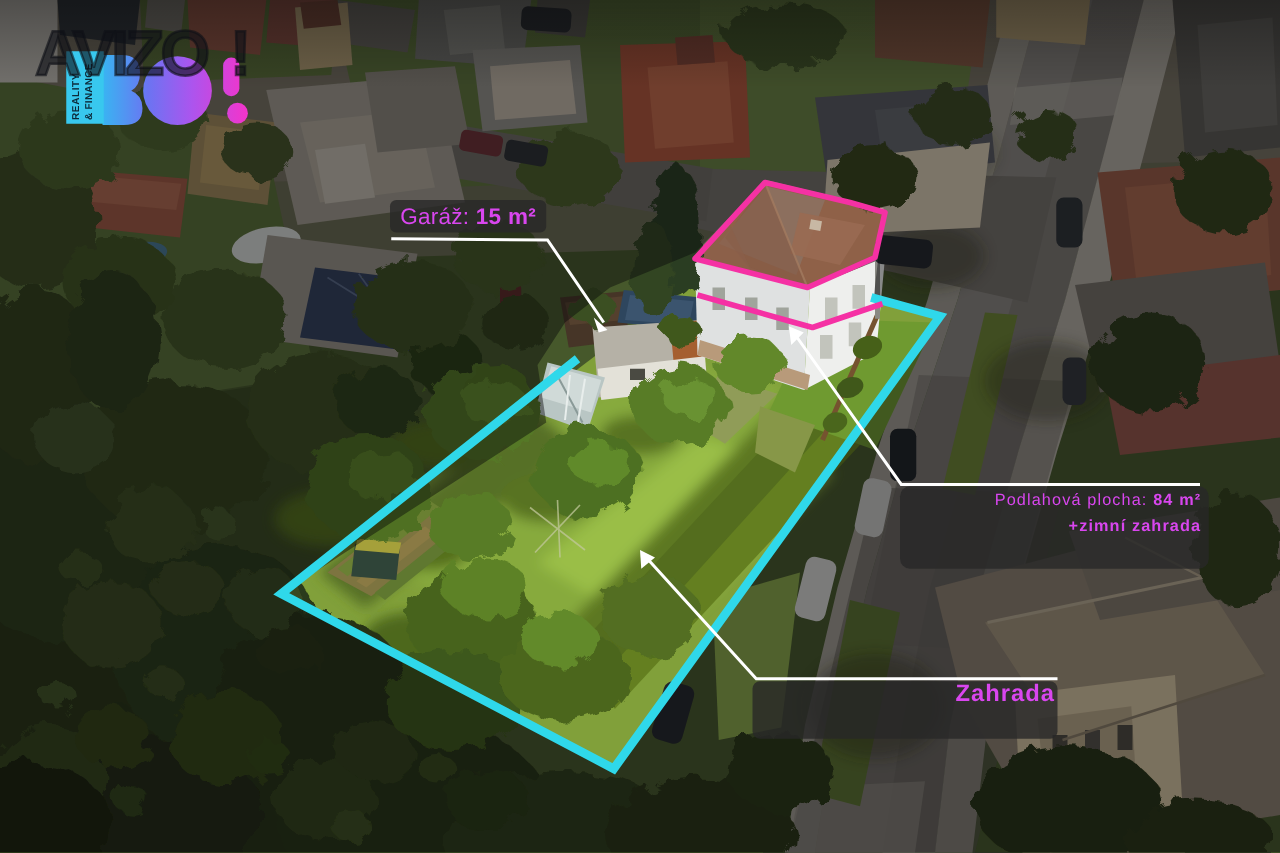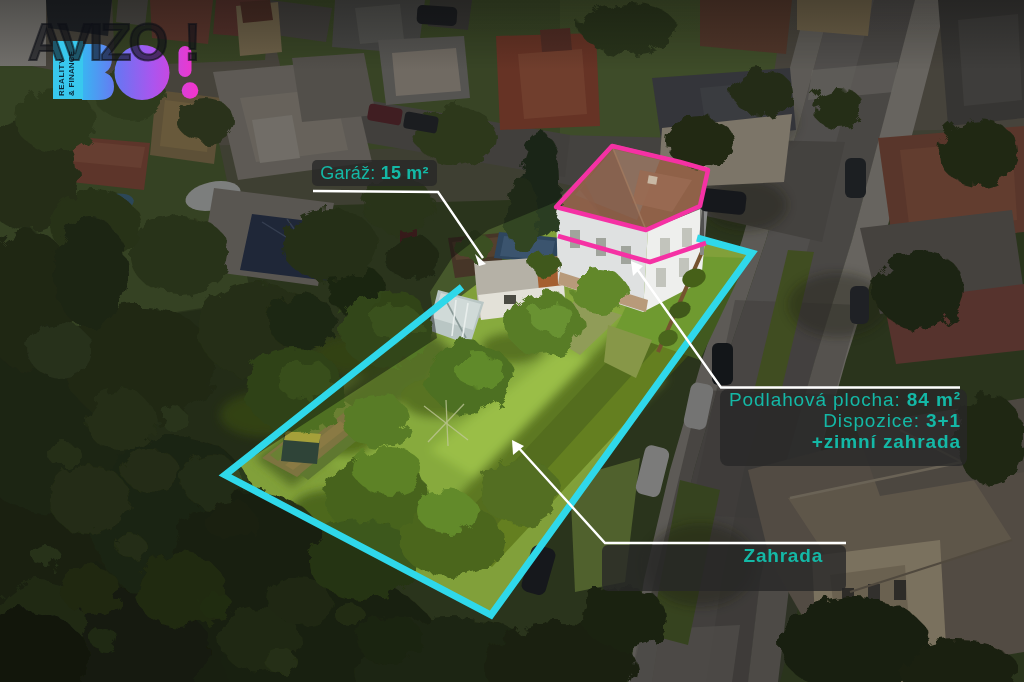--- a/index.html
+++ b/index.html
@@ -1,18 +1,18 @@
 <!DOCTYPE html>
 <html><head>
 <meta charset="utf-8">
 <style>
   html,body{margin:0;padding:0;background:#222;}
   #stage{position:relative;width:1024px;height:682px;overflow:hidden;font-family:Liberation Sans, sans-serif;}
   #stage svg{position:absolute;left:0;top:0;}
-  .lbl{position:absolute;color:#14b8a6;background:rgba(40,40,40,0.8);box-sizing:border-box;}
+  .lbl{position:absolute;color:#d946ef;background:rgba(40,40,40,0.8);box-sizing:border-box;}
 </style>
 </head>
 <body>
 <div id="stage">
 <svg id="scene" width="1024" height="682" viewBox="0 0 1024 682">
   <defs>
     <linearGradient id="logograd" gradientUnits="userSpaceOnUse" x1="80" y1="72" x2="196" y2="72">
       <stop offset="0" stop-color="#36b8f2"></stop>
       <stop offset="0.33" stop-color="#6b74f2"></stop>
       <stop offset="0.63" stop-color="#ab55ee"></stop>
@@ -341,21 +341,20 @@
     <text x="63.5" y="96" transform="rotate(-90 63.5 96)" font-size="8" font-weight="bold" fill="#0c2838" letter-spacing="0.5">REALITY</text>
     <text x="73.5" y="96" transform="rotate(-90 73.5 96)" font-size="8" font-weight="bold" fill="#0c2838" letter-spacing="0.2">&amp; FINANCE</text>
     <text x="28" y="60" font-size="51" font-weight="bold" fill="rgba(14,16,22,0.62)" stroke="rgba(14,16,22,0.62)" stroke-width="2" letter-spacing="-3">AVIZO</text>
     <text x="184" y="60" font-size="51" font-weight="bold" fill="rgba(14,16,22,0.62)" stroke="rgba(14,16,22,0.62)" stroke-width="2">!</text>
   </g>
 </svg>
 
 <div class="lbl" style="left:312px;top:160px;width:125px;height:26px;border-radius:5px;font-size:18px;line-height:26px;text-align:center;letter-spacing:0.2px;">
   <span style="font-weight:400;">Garáž: </span><b>15 m²</b>
 </div>
-<div class="lbl" style="left:720px;top:389px;width:247px;height:77px;border-radius:8px;font-size:19px;line-height:21px;text-align:right;padding-right:6px;padding-top:0px;letter-spacing:0.9px;">
+<div class="lbl" style="left:720px;top:389px;width:247px;height:66px;border-radius:8px;font-size:13px;line-height:21px;text-align:right;padding-right:6px;padding-top:0px;letter-spacing:0.9px;">
   <div>Podlahová plocha: <b>84 m²</b></div>
-  <div>Dispozice: <b>3+1</b></div>
   <div style="font-weight:bold;">+zimní zahrada</div>
 </div>
-<div class="lbl" style="left:602px;top:545px;width:244px;height:46px;border-radius:6px;font-size:19px;line-height:22px;text-align:right;padding-right:23px;font-weight:bold;letter-spacing:0.8px;">
+<div class="lbl" style="left:602px;top:545px;width:244px;height:46px;border-radius:6px;font-size:19px;line-height:22px;text-align:right;padding-right:2px;font-weight:bold;letter-spacing:0.8px;">
   <div>Zahrada</div>
 </div>
 </div>
 
 </body></html>

